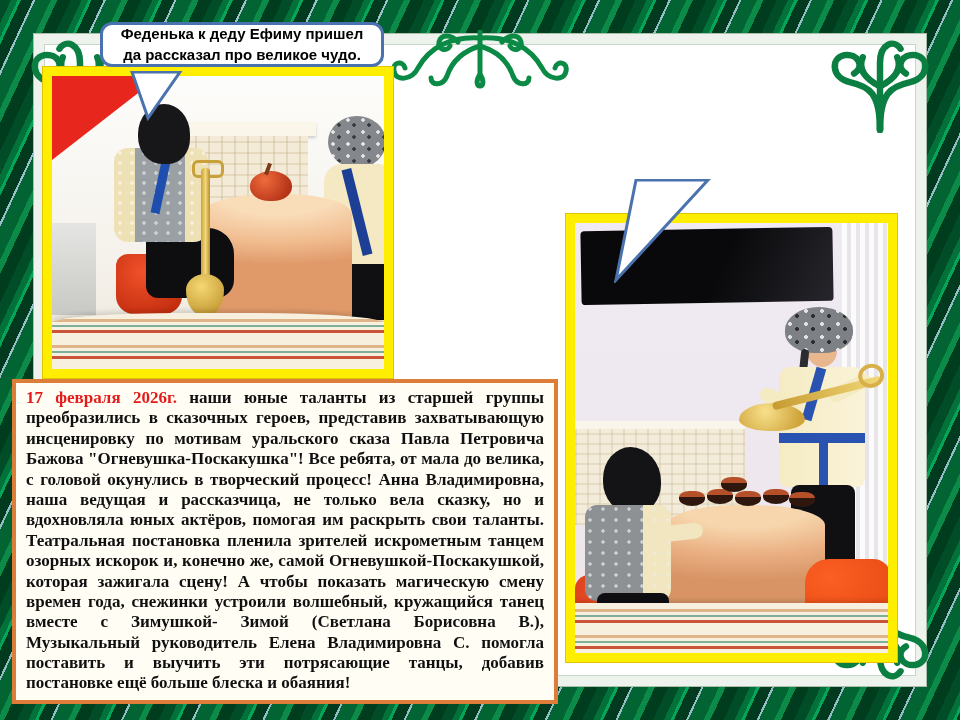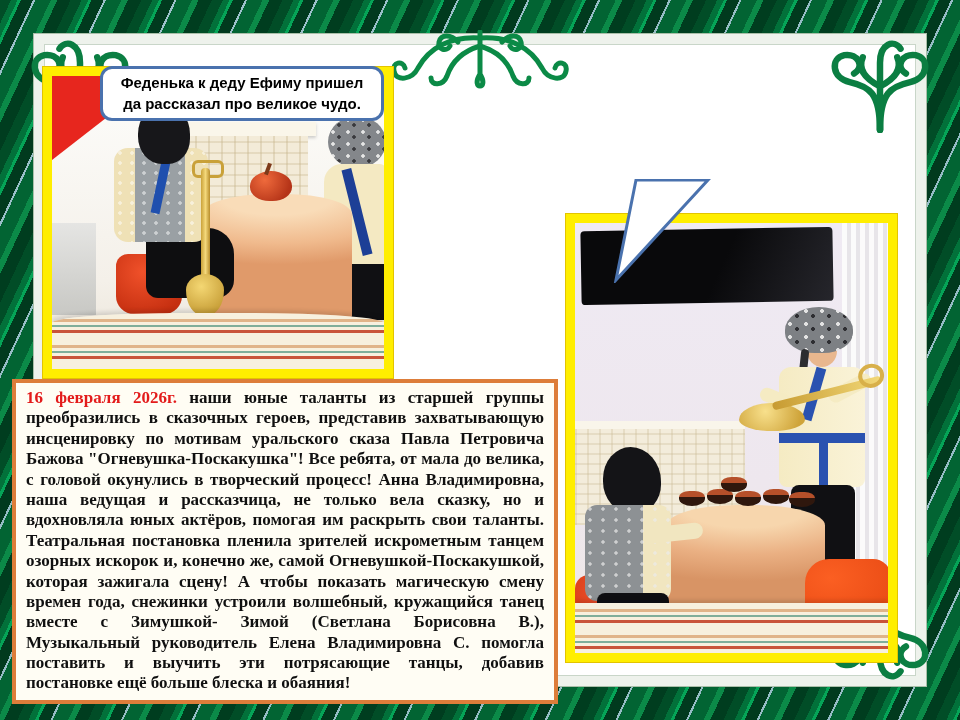--- a/index.html
+++ b/index.html
@@ -156,22 +156,22 @@
   .b-rug{left:0;bottom:0;width:100%;height:50px;
     background:repeating-linear-gradient(180deg,
       #f7f0de 0 6px,#e0b489 6px 9px,#f7f0de 9px 12px,#7fae9a 12px 14px,
       #f7f0de 14px 17px,#c9543a 17px 20px,#f7f0de 20px 26px);
     box-shadow:0 -3px 4px rgba(0,0,0,.12);}
 
   
   .bubble{position:absolute;background:#fff;border:3px solid #4a72ae;
     display:flex;align-items:center;justify-content:center;text-align:center;
     font-weight:bold;color:#000;z-index:6;box-sizing:border-box;padding:4px 8px;}
-  .bubble-a{left:100px;top:22px;width:284px;height:55px;border-radius:12px;
-    font-size:15px;line-height:1.35;margin-top:44px;}
+  .bubble-a{left:100px;top:22px;width:284px;height:45px;border-radius:12px;
+    font-size:15px;line-height:1.35;}
   .bubble-b{left:587px;top:74px;width:299px;height:110px;border-radius:16px;
     font-size:16.5px;line-height:1.35;}
   .tail{position:absolute;z-index:5;}
   .tail-a{left:118px;top:71px;width:72px;height:50px;}
   .tail-b{left:608px;top:179px;width:116px;height:104px;}
 
   
   .article{position:absolute;left:12px;top:379px;width:546px;height:325px;
     background:#fffdf4;border:4px solid #dd7d3a;box-sizing:border-box;
     padding:5px 10px;z-index:7;
@@ -300,17 +300,17 @@
   </svg>
   <svg class="tail tail-b" viewBox="0 0 116 104">
     <polygon points="28,1 100,1 8,101" fill="#ffffff" stroke="#4a72ae" stroke-width="3"></polygon>
   </svg>
 
   <div class="bubble bubble-a">
     <span>Феденька к деду Ефиму пришел да рассказал про великое чудо.</span>
   </div>
 
   <div class="article">
-    <span class="date">16 февраля 2026г.</span>
+    <span class="date">17 февраля 2026г.</span>
     <span>наши юные таланты из старшей группы преобразились в сказочных героев, представив захватывающую инсценировку по мотивам уральского сказа Павла Петровича Бажова "Огневушка-Поскакушка"! Все ребята, от мала до велика, с головой окунулись в творческий процесс! Анна Владимировна, наша ведущая и рассказчица, не только вела сказку, но и вдохновляла юных актёров, помогая им раскрыть свои таланты. Театральная постановка пленила зрителей искрометным танцем озорных искорок и, конечно же, самой Огневушкой-Поскакушкой, которая зажигала сцену! А чтобы показать магическую смену времен года, снежинки устроили волшебный, кружащийся танец вместе с Зимушкой- Зимой (Светлана Борисовна В.), Музыкальный руководитель Елена Владимировна С. помогла поставить и выучить эти потрясающие танцы, добавив постановке ещё больше блеска и обаяния!</span>
   </div>
 
 </div>
 
 </body></html>

